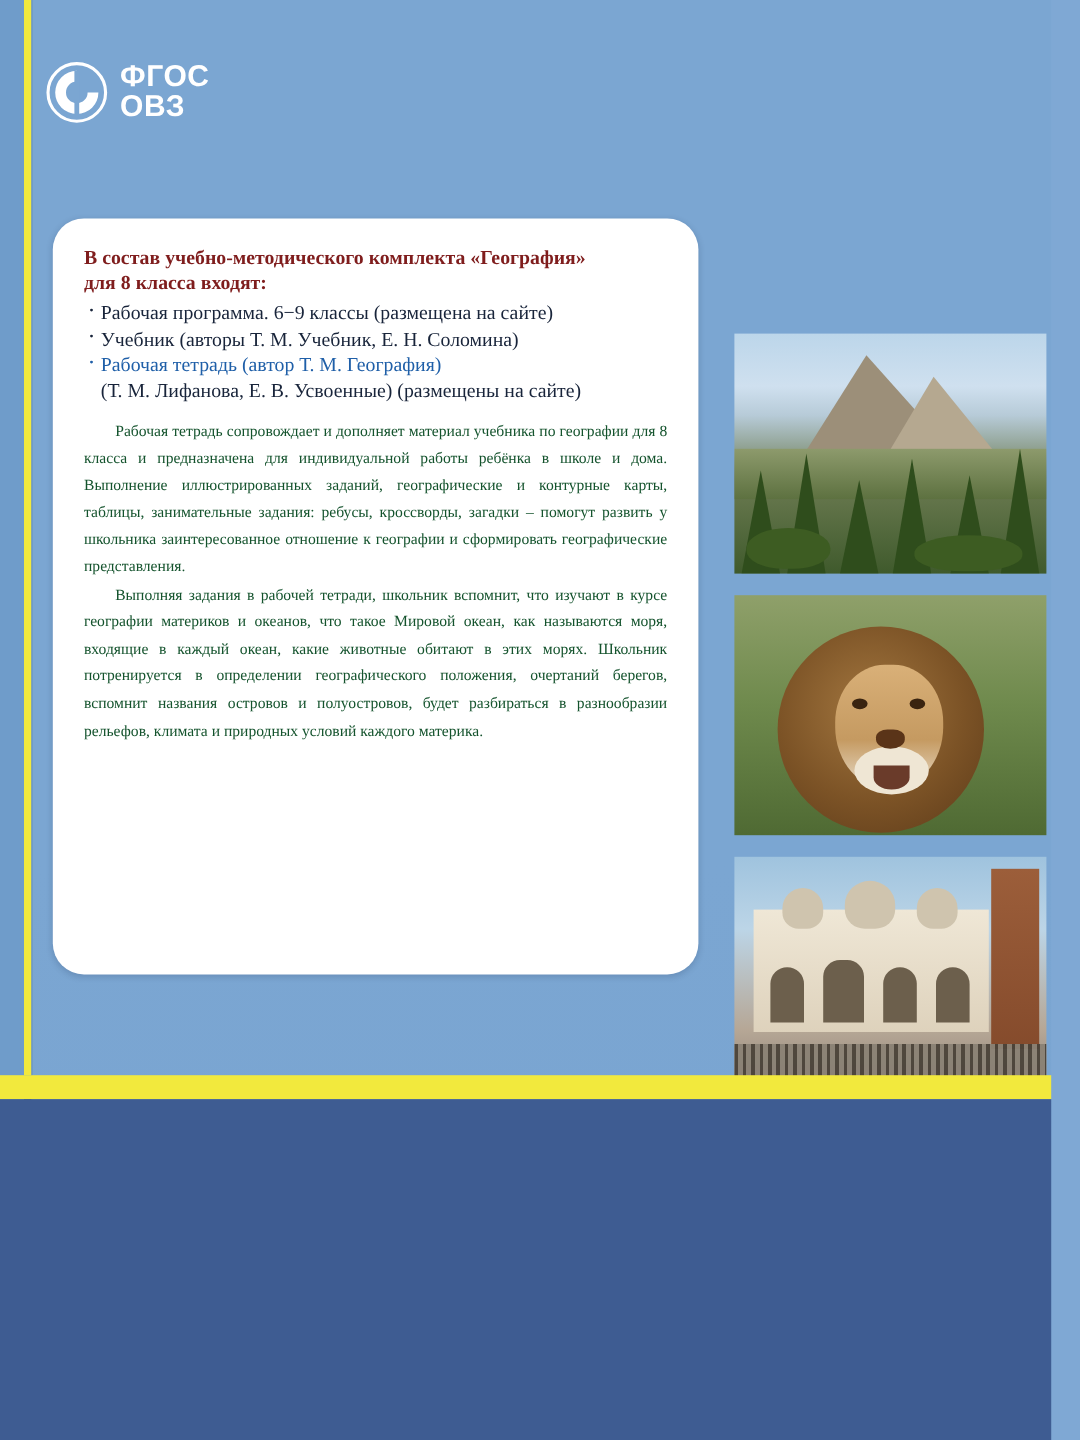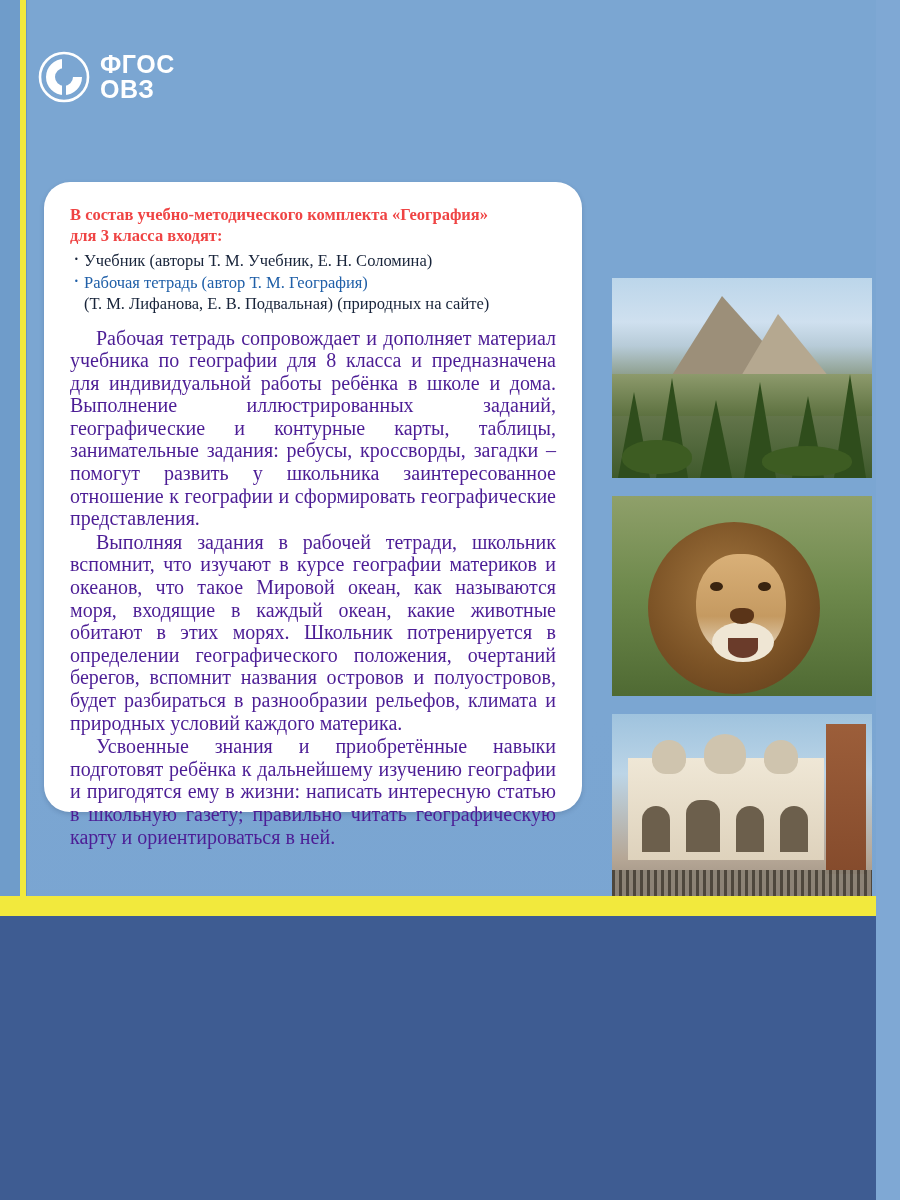--- a/index.html
+++ b/index.html
@@ -67,21 +67,21 @@
     background: #ffffff;
     border-radius: 26px;
     box-shadow: 0 2px 5px rgba(20,40,70,0.18);
     box-sizing: border-box;
     padding: 22px 26px 18px 26px;
   }
   .card-head {
     font-size: 16.5px;
     line-height: 21px;
     font-weight: bold;
-    color: #ef4444;
+    color: #7f1d1d;
     margin: 0 0 4px 0;
   }
   .kit-list {
     list-style: none;
     margin: 2px 0 12px 0;
     padding: 0;
     font-size: 16.5px;
     line-height: 21.5px;
     color: #18243a;
   }
@@ -95,23 +95,23 @@
     position: absolute;
     left: 3px;
     top: -1px;
     font-size: 20px;
     line-height: 21px;
   }
   .kit-list li.nobullet { padding-left: 14px; }
   .kit-list li.nobullet::before { content: ""; }
   .kit-list li.accent { color: #1f5fa8; }
   .body-par {
-    font-size: 20px;
+    font-size: 13px;
     line-height: 22.6px;
-    color: #4c1d95;
+    color: #14532d;
     margin: 0 0 0 0;
     text-align: justify;
     text-indent: 26px;
     hyphens: none;
   }
   .body-par + .body-par { margin-top: 1px; }
 
   
   .photos {
     position: absolute;
@@ -298,32 +298,32 @@
     </div>
     <div class="fgos-text">
       <div>ФГОС</div>
       <div>ОВЗ</div>
     </div>
   </div>
 
   <div class="card">
     <div class="card-head">
       <div>В состав учебно-методического комплекта «География»</div>
-      <div>для 3 класса входят:</div>
+      <div>для 8 класса входят:</div>
     </div>
 
     <ul class="kit-list">
+      <li>Рабочая программа. 6−9 классы (размещена на сайте)</li>
       <li>Учебник (авторы Т. М. Учебник, Е. Н. Соломина)</li>
       <li class="accent">Рабочая тетрадь (автор Т. М. География)</li>
-      <li class="nobullet">(Т. М. Лифанова, Е. В. Подвальная) (природных на сайте)</li>
+      <li class="nobullet">(Т. М. Лифанова, Е. В. Усвоенные) (размещены на сайте)</li>
     </ul>
 
     <p class="body-par">Рабочая тетрадь сопровождает и дополняет материал учебника по географии для 8 класса и предназначена для индивидуальной работы ребёнка в школе и дома. Выполнение иллюстрированных заданий, географические и контурные карты, таблицы, занимательные задания: ребусы, кроссворды, загадки – помогут развить у школьника заинтересованное отношение к географии и сформировать географические представления.</p>
     <p class="body-par">Выполняя задания в рабочей тетради, школьник вспомнит, что изучают в курсе географии материков и океанов, что такое Мировой океан, как называются моря, входящие в каждый океан, какие животные обитают в этих морях. Школьник потренируется в определении географического положения, очертаний берегов, вспомнит названия островов и полуостровов, будет разбираться в разнообразии рельефов, климата и природных условий каждого материка.</p>
-    <p class="body-par">Усвоенные знания и приобретённые навыки подготовят ребёнка к дальнейшему изучению географии и пригодятся ему в жизни: написать интересную статью в школьную газету; правильно читать географическую карту и ориентироваться в ней.</p>
   </div>
 
   <div class="photos">
 
     <div class="photo ph-mountain">
       <div class="peak"></div>
       <div class="peak2"></div>
       <div class="ridge"></div>
       <div class="trees"></div>
       <div class="tree" style="left:6px;"></div>

